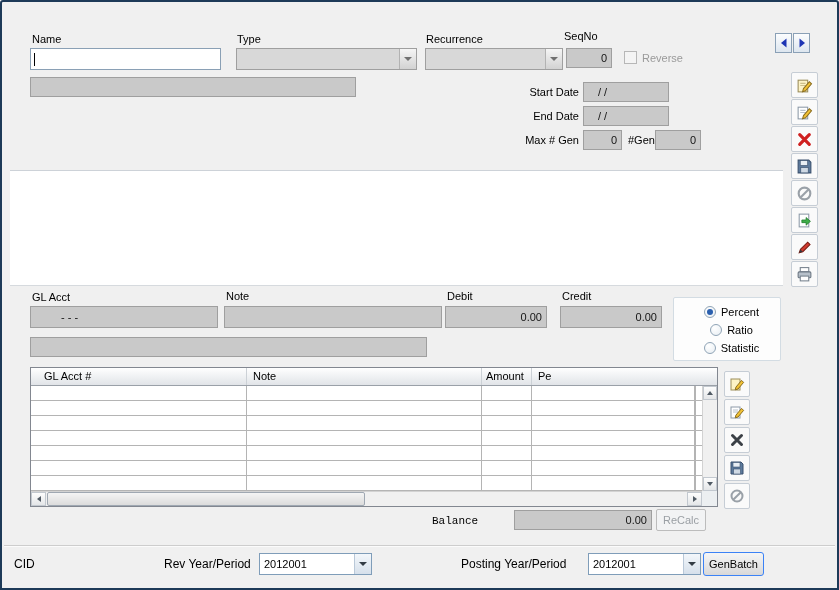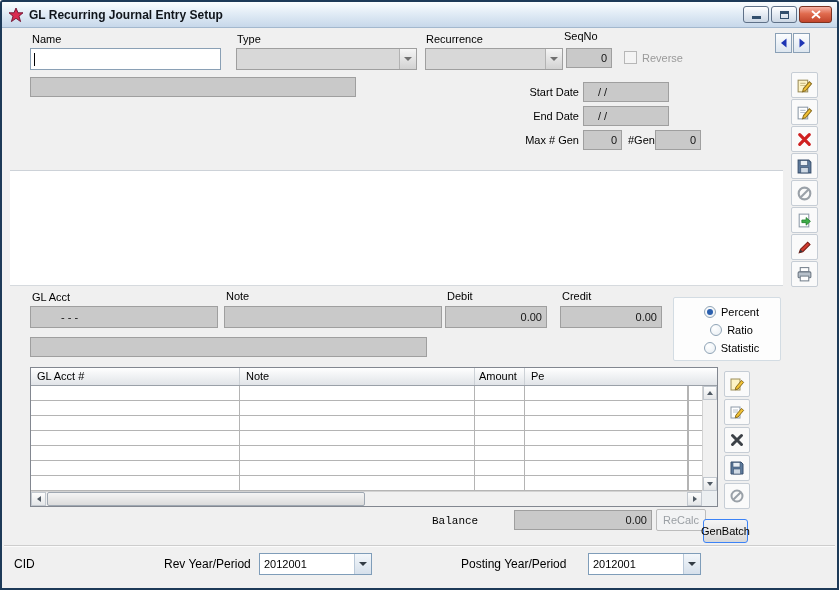--- a/index.html
+++ b/index.html
@@ -66,21 +66,21 @@
   .navbtn { position:absolute; width:17px; height:20px; background:linear-gradient(#fcfdfe,#dde6ef);
             border:1px solid #8aa0b6; display:flex; align-items:center; justify-content:center; }
 
   
   .grid { position:absolute; left:28px; top:365px; width:688px; height:140px;
           border:1px solid #828790; background:#fff; }
   .grid-header { position:absolute; left:0; top:0; right:0; height:18px;
                  background:linear-gradient(#ffffff,#eef0f2 55%,#e1e4e8);
                  border-bottom:1px solid #9aa0a8; display:flex; }
   .gcol { border-right:1px solid #ccd1d6; padding:2px 0 0 6px; overflow:hidden; white-space:nowrap; flex:none; }
-  .c0 { width:209px; } .c1 { width:235px; } .c2 { width:50px; padding-left:4px; } .c3 { width:163px; } .c4 { flex:1; border-right:none; }
+  .c0 { width:209px;margin-left:7px; } .c1 { width:235px; } .c2 { width:50px; padding-left:4px; } .c3 { width:163px; } .c4 { flex:1; border-right:none; }
   .grid-body { position:absolute; left:0; top:18px; right:15px; bottom:15px; overflow:hidden; }
   .grid-row { height:15px; border-bottom:1px solid #b4b4b4; display:flex; background:#fff; }
   .gcell { border-right:1px solid #b4b4b4; height:100%; flex:none; }
 
   .vscroll { position:absolute; top:18px; right:0; width:15px; bottom:15px;
              background:#f0f0f0; border-left:1px solid #d2d2d2; }
   .hscroll { position:absolute; left:0; bottom:0; height:15px; right:15px;
              background:#f0f0f0; border-top:1px solid #d2d2d2; }
   .grid-corner { position:absolute; right:0; bottom:0; width:15px; height:15px; background:#eceff1; }
   .sb-btn { position:absolute; background:linear-gradient(#fdfdfd,#e4e6e8); border:1px solid #c2c8cf;
@@ -103,41 +103,20 @@
   .btn.disabled { border-color:#bcbcbc; background:#f2f3f4; color:#9a9fa4; border-radius:2px; }
 
   .sep { position:absolute; left:2px; right:2px; top:543px; height:2px;
          border-top:1px solid #cdcdcd; border-bottom:1px solid #fbfbfb; }
 </style>
 </head>
 <body>
 
 <div class="window">
 
-  <div class="titlebar">
-    <span class="title-icon">
-      <svg width="16" height="16" viewBox="0 0 16 16">
-        <path d="M8 1 L10 5.8 L15 5.8 L11 9.2 L12.6 14.6 L8 11.3 L3.4 14.6 L5 9.2 L1 5.8 L6 5.8 Z" fill="#d92b50" stroke="#6e0f2c" stroke-width="0.9"></path>
-      </svg>
-    </span>
-    <span class="title-text">GL Recurring Journal Entry Setup</span>
-    <span class="win-controls">
-      <span class="winbtn">
-          <span class="glyph-min"></span>
-        </span>
-      <span class="winbtn">
-          <span class="glyph-max"></span>
-        </span>
-      <span class="winbtn close">
-        <svg width="10" height="9" viewBox="0 0 10 9">
-            <path d="M1 1 L9 8 M9 1 L1 8" stroke="#fff" stroke-width="1.8"></path>
-          </svg>
-      </span>
-    </span>
-  </div>
 
   <span class="lbl" style="left:30px; top:31px;">Name</span>
   <div class="textbox" style="left:28px; top:46px; width:191px; height:22px;">
     <span class="caret"></span>
     <span></span>
   </div>
 
   <span class="lbl" style="left:235px; top:31px;">Type</span>
   <div class="combo" style="left:234px; top:46px; width:181px; height:22px;">
     <span class="val"></span>
@@ -423,17 +402,17 @@
   </div>
 
   <span class="lbl bold" style="left:459px; top:555px;">Posting Year/Period</span>
   <div class="combo enabled" style="left:586px; top:551px; width:113px; height:22px;">
     <span class="val">2012001</span>
     <span class="cbtn">
         <span class="tri-down"></span>
       </span>
   </div>
 
-  <span class="btn" style="left:701px; top:517px; width:45px; height:24px;">
+  <span class="btn" style="left:701px; top:550px; width:61px; height:24px;">
     <span>GenBatch</span>
   </span>
 
 </div>
 
 </body></html>

